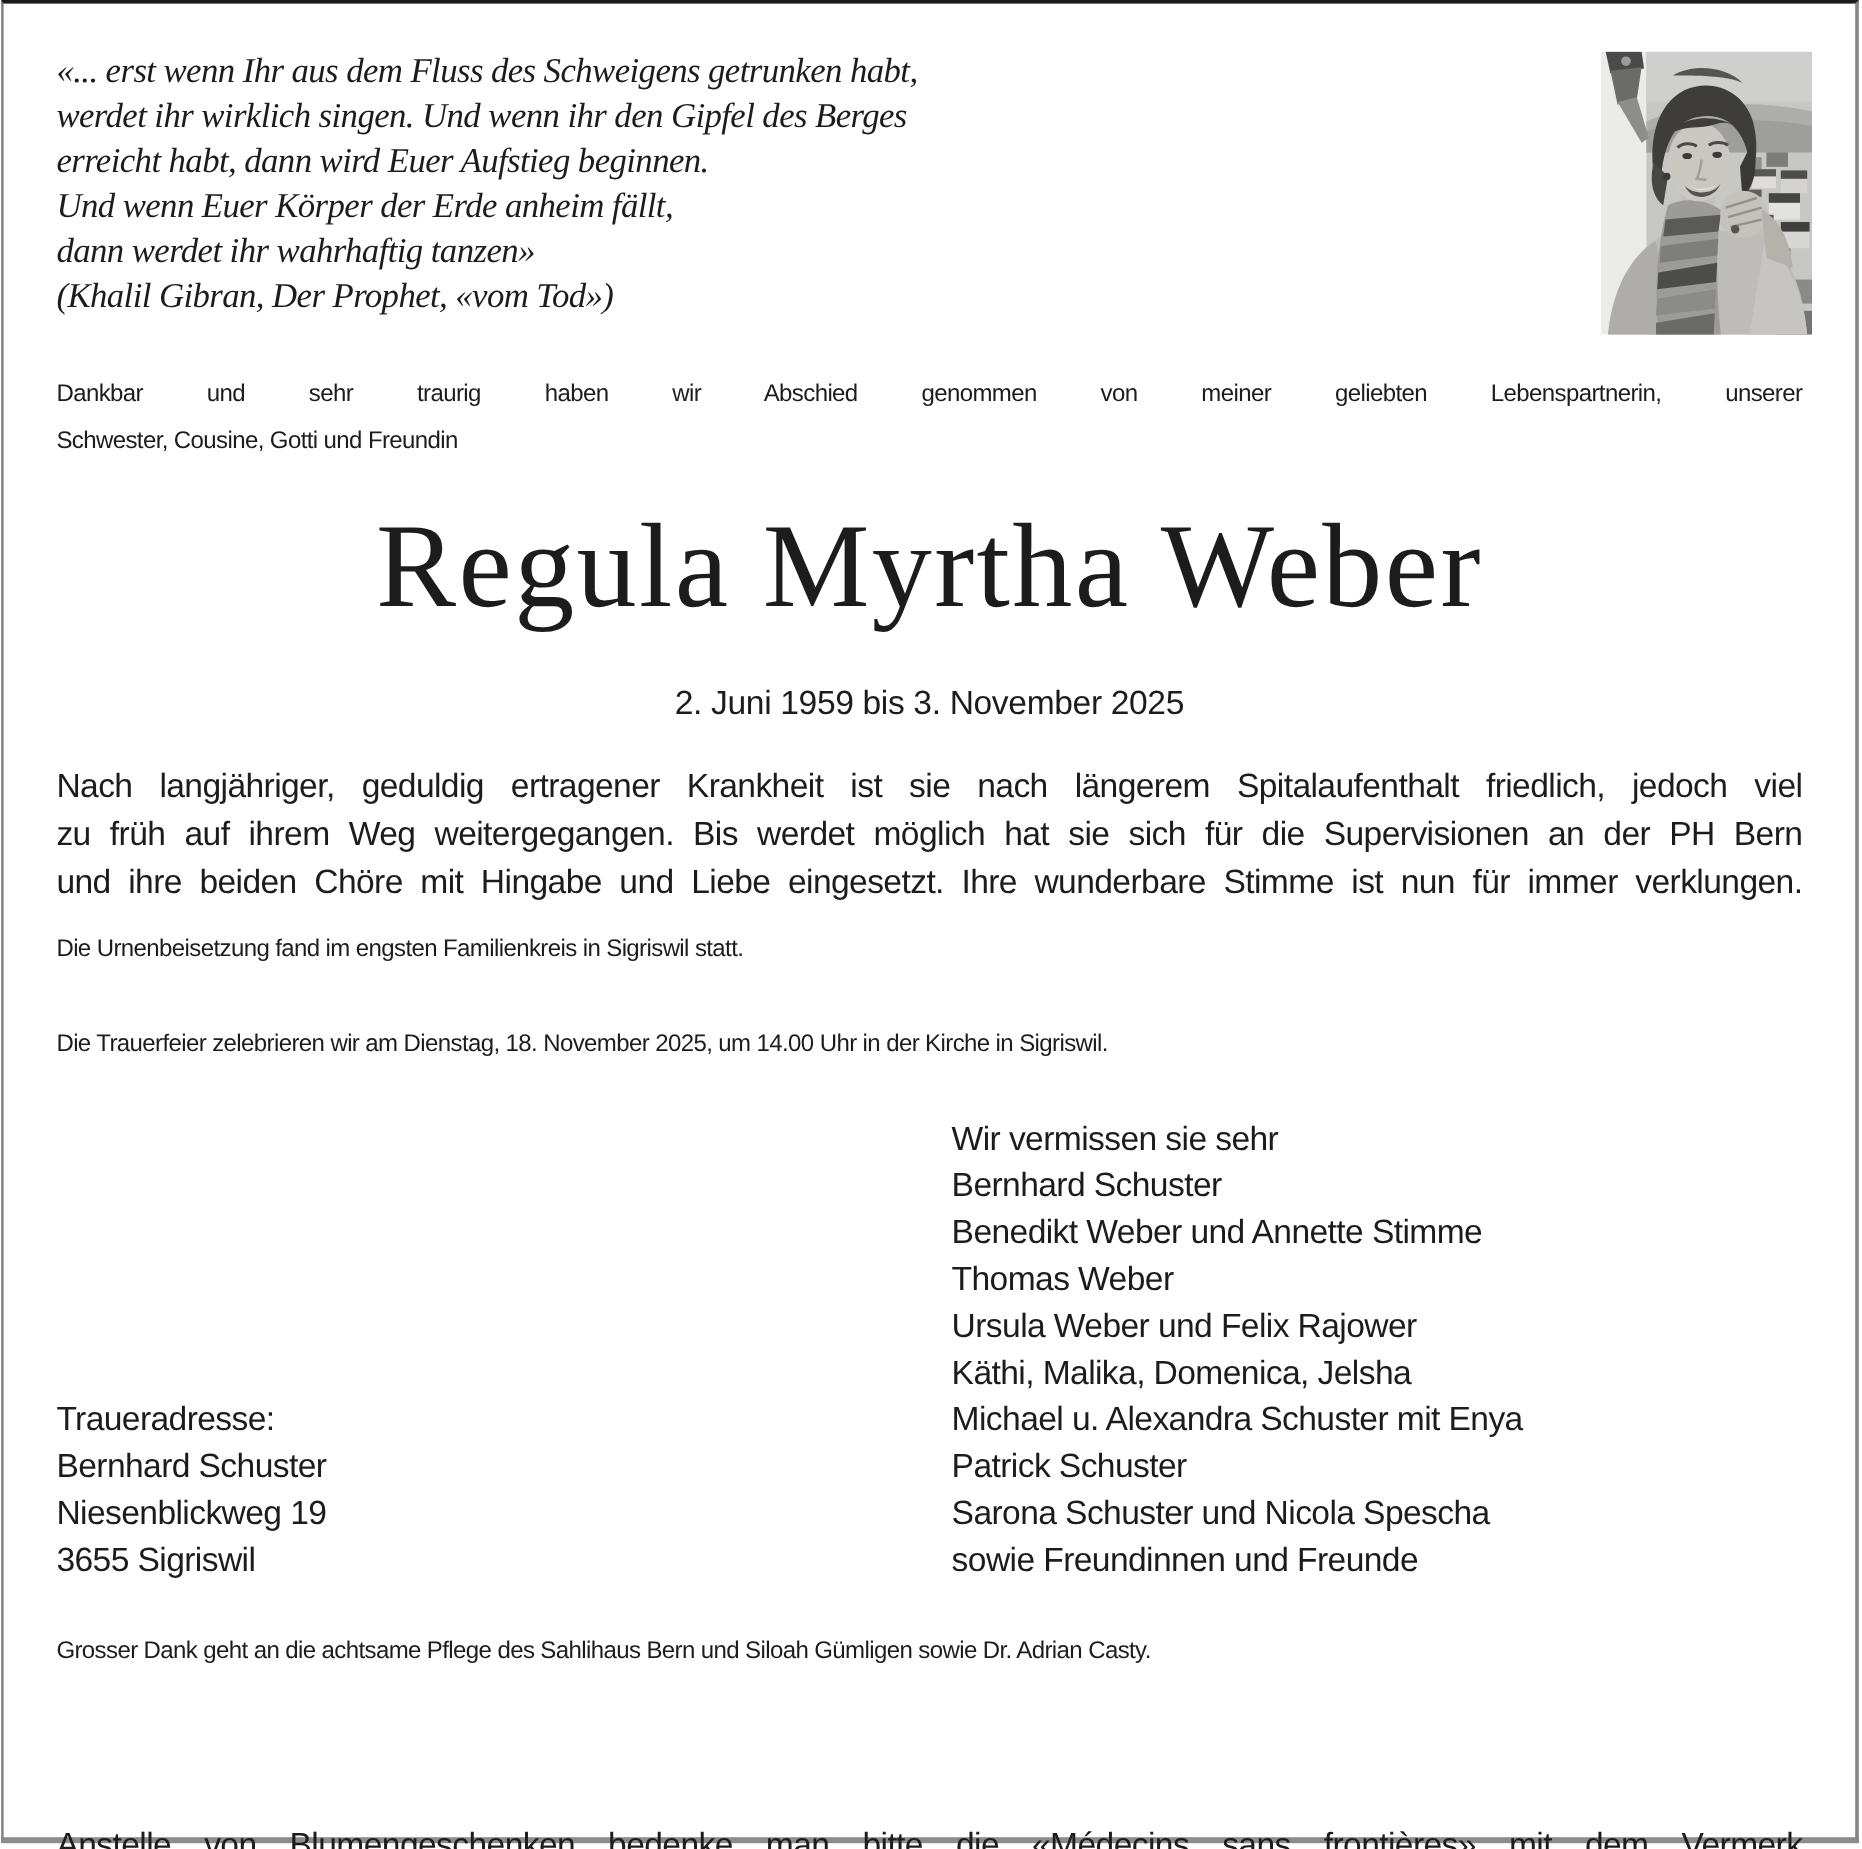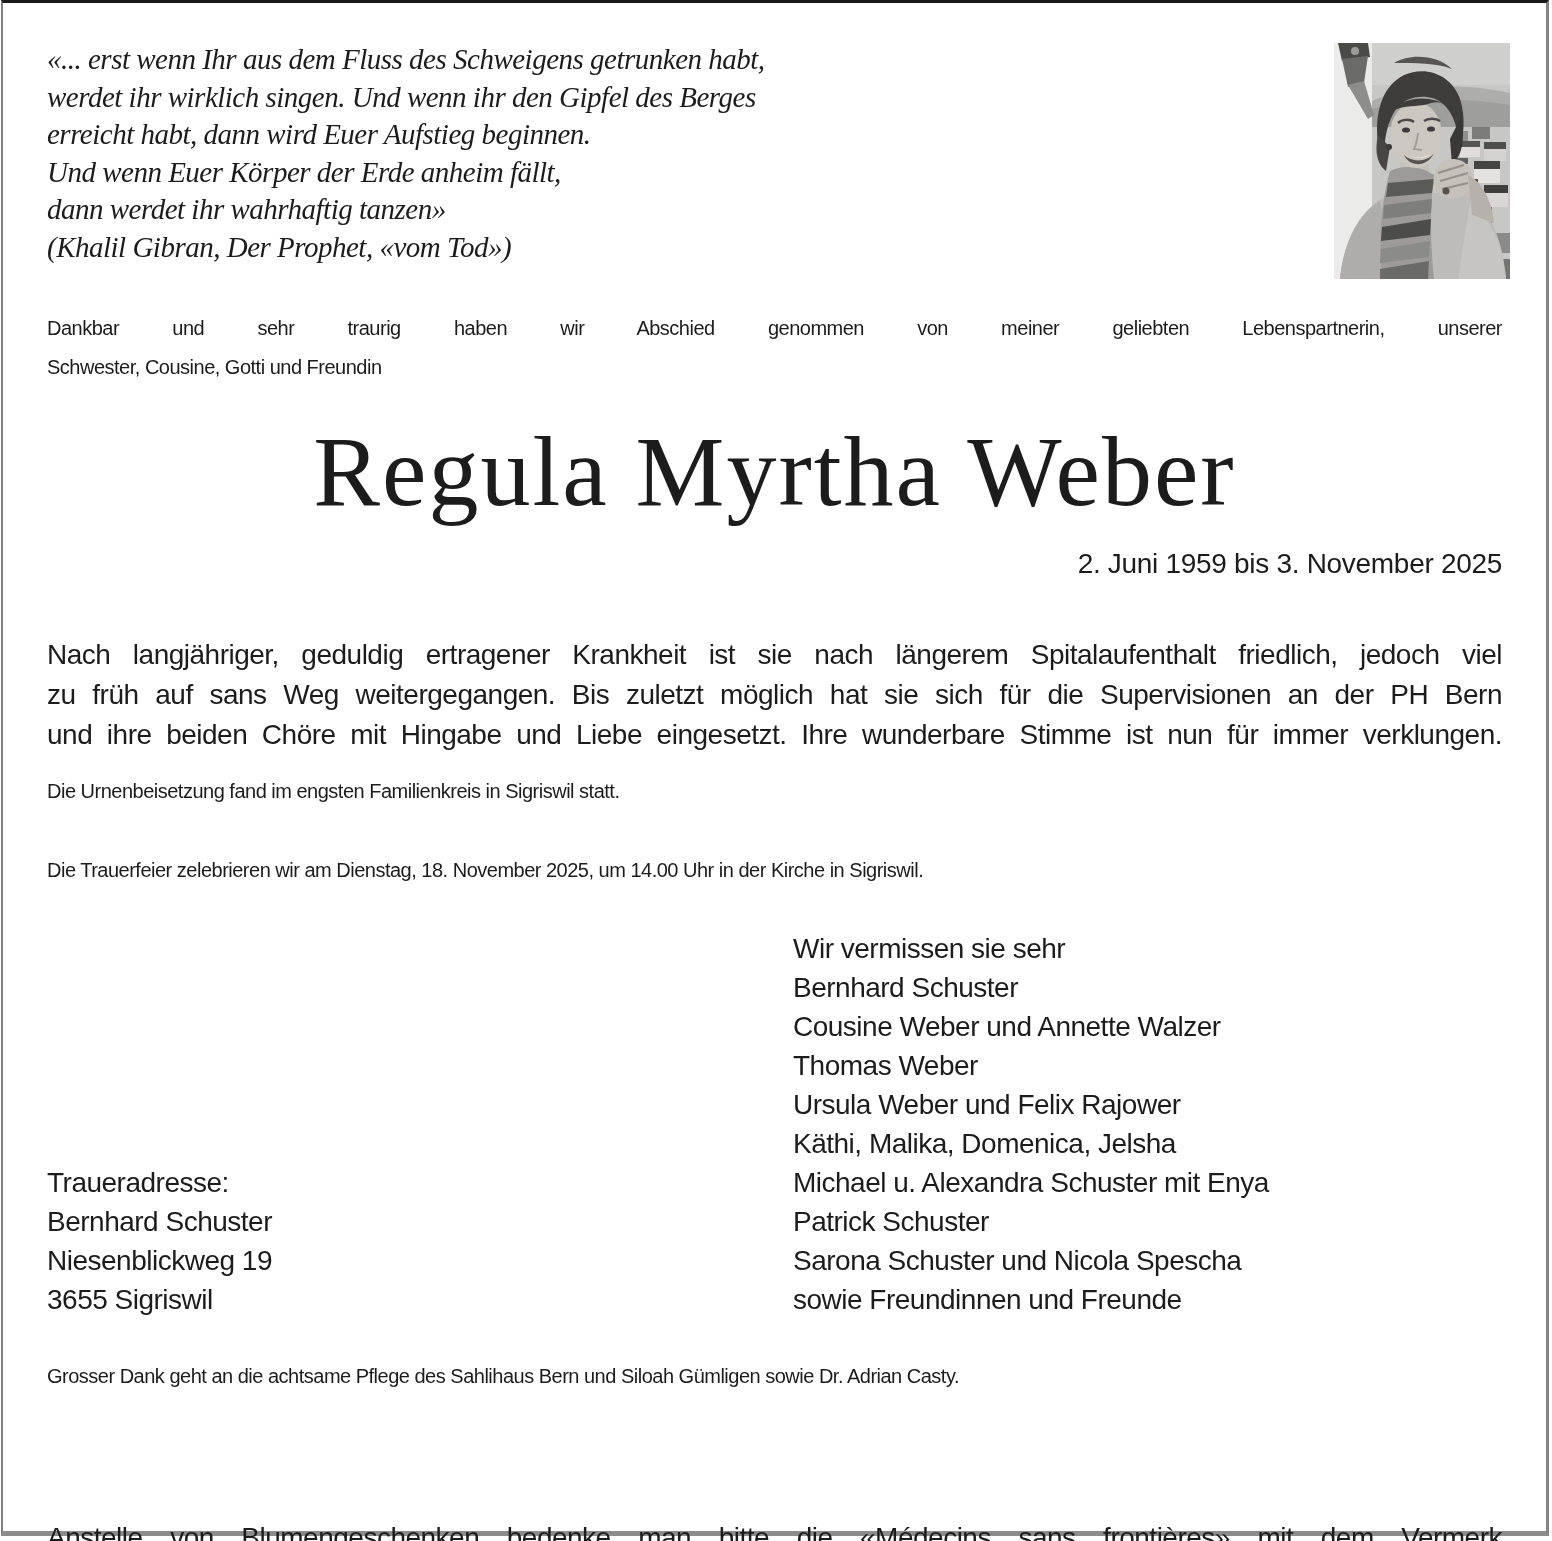--- a/index.html
+++ b/index.html
@@ -125,36 +125,36 @@
       </svg>
     </div>
 
     <div class="blk body-text" style="top:306px;">
       <div class="jl">Dankbar und sehr traurig haben wir Abschied genommen von meiner geliebten Lebenspartnerin, unserer</div>
       <div class="nowrap">Schwester, Cousine, Gotti und Freundin</div>
     </div>
 
     <div class="blk deceased-name" style="top:415px;">Regula Myrtha Weber</div>
 
-    <div class="blk dates" style="top:545px;text-align:right;">2. Juni 1959 bis 3. November 2025</div>
+    <div class="blk dates" style="top:567px;">2. Juni 1959 bis 3. November 2025</div>
 
     <div class="blk obit" style="top:632px;">
       <div class="jl">Nach langjähriger, geduldig ertragener Krankheit ist sie nach längerem Spitalaufenthalt friedlich, jedoch viel</div>
-      <div class="jl">zu früh auf sans Weg weitergegangen. Bis zuletzt möglich hat sie sich für die Supervisionen an der PH Bern</div>
+      <div class="jl">zu früh auf ihrem Weg weitergegangen. Bis werdet möglich hat sie sich für die Supervisionen an der PH Bern</div>
       <div class="jl">und ihre beiden Chöre mit Hingabe und Liebe eingesetzt. Ihre wunderbare Stimme ist nun für immer verklungen.</div>
     </div>
 
     <div class="blk body-text nowrap" style="top:769px;">Die Urnenbeisetzung fand im engsten Familienkreis in Sigriswil statt.</div>
 
     <div class="blk body-text nowrap" style="top:848px;">Die Trauerfeier zelebrieren wir am Dienstag, 18. November 2025, um 14.00 Uhr in der Kirche in Sigriswil.</div>
 
     <div class="col" style="left:746px;top:926px;">
       <div>Wir vermissen sie sehr</div>
       <div>Bernhard Schuster</div>
-      <div>Cousine Weber und Annette Walzer</div>
+      <div>Benedikt Weber und Annette Stimme</div>
       <div>Thomas Weber</div>
       <div>Ursula Weber und Felix Rajower</div>
       <div>Käthi, Malika, Domenica, Jelsha</div>
       <div>Michael u. Alexandra Schuster mit Enya</div>
       <div>Patrick Schuster</div>
       <div>Sarona Schuster und Nicola Spescha</div>
       <div>sowie Freundinnen und Freunde</div>
     </div>
 
     <div class="col" style="left:0;top:1160px;">

